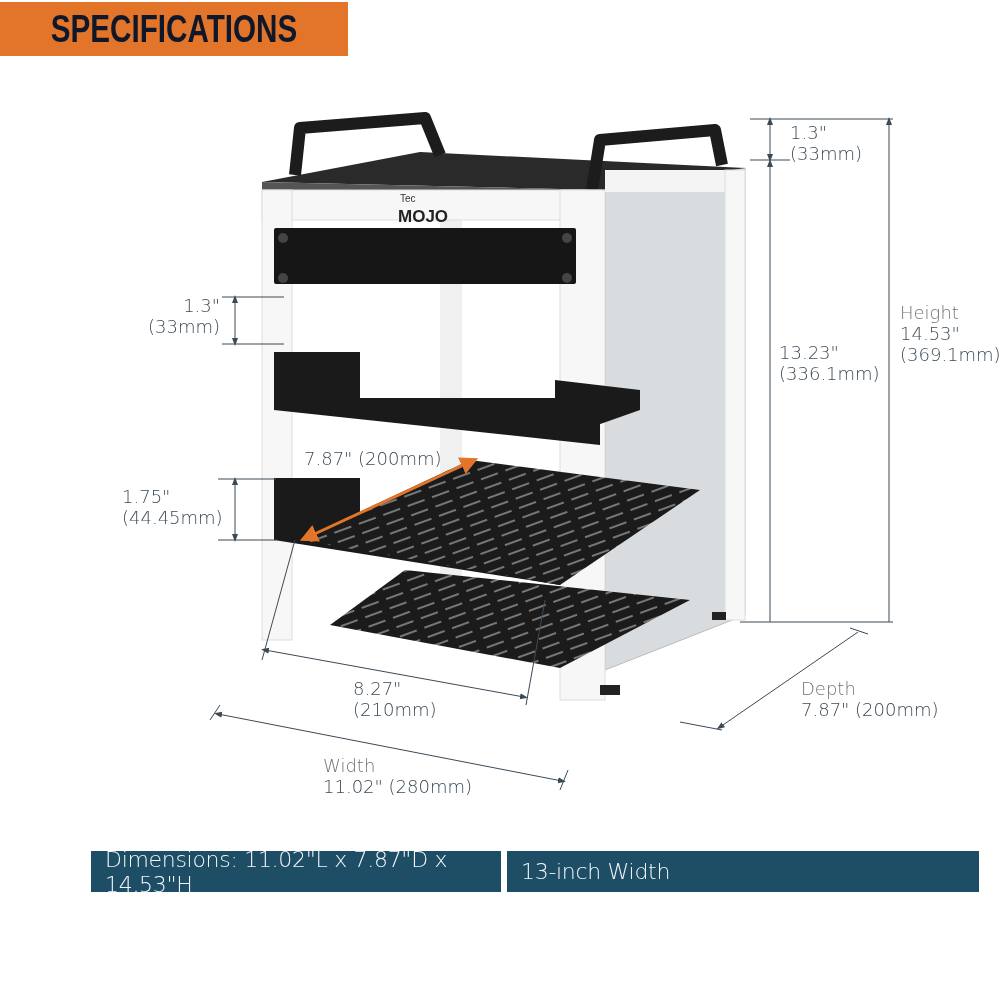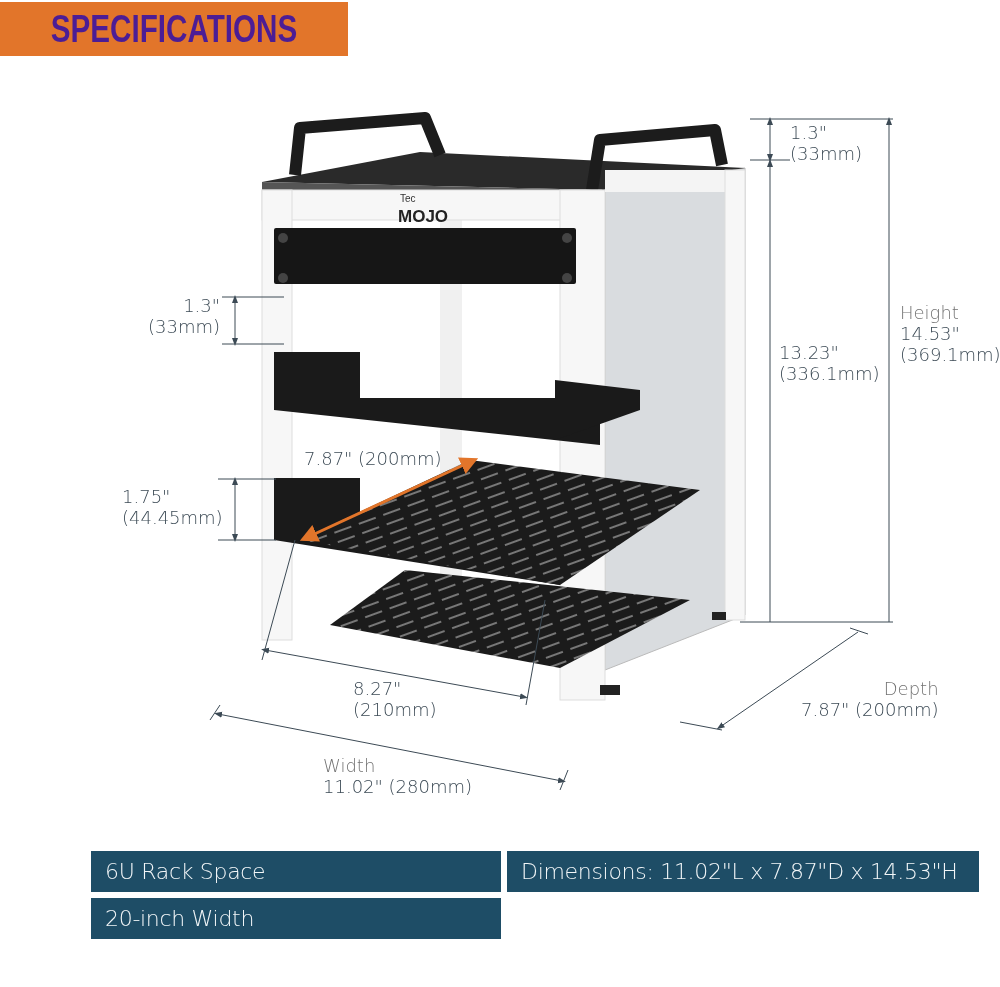--- a/index.html
+++ b/index.html
@@ -1,17 +1,17 @@
 <!DOCTYPE html>
 <html><head>
 <meta charset="utf-8">
 <style>
   html,body{margin:0;padding:0;background:#fff;}
   body{width:1000px;height:987px;position:relative;overflow:hidden;font-family:"Liberation Sans",sans-serif;}
-  .banner{position:absolute;left:0;top:2px;width:348px;height:54px;background:#e2752a;color:#4c1d95;display:flex;align-items:center;justify-content:center;}
+  .banner{position:absolute;left:0;top:2px;width:348px;height:54px;background:#e2752a;color:#0f172a;display:flex;align-items:center;justify-content:center;}
   .banner span{font-family:"Liberation Sans",sans-serif;font-weight:bold;font-size:38px;letter-spacing:0px;transform:scaleX(0.78);display:inline-block;}
   .dim{position:absolute;color:#3c4a55;font-size:18px;line-height:21px;font-family:"DejaVu Sans",sans-serif;font-weight:300;}
   .dim .t{color:#737373;}
   .grid{position:absolute;left:91px;top:851px;width:890px;height:136px;display:grid;grid-template-columns:410px 472px;grid-template-rows:41px 41px 41px;column-gap:6px;row-gap:6px;}
   .cell{background:#1e4d66;color:#f2f6f8;font-size:22px;display:flex;align-items:center;padding-left:14px;font-family:"DejaVu Sans",sans-serif;font-weight:300;letter-spacing:-0.3px;}
   svg.art{position:absolute;left:0;top:0;}
 </style>
 </head>
 <body>
 
@@ -122,22 +122,21 @@
   <div>7.87" (200mm)</div>
 </div>
 <div class="dim" style="left:353px;top:678px;">
   <div>8.27"</div>
   <div>(210mm)</div>
 </div>
 <div class="dim" style="left:323px;top:755px;">
   <div class="t">Width</div>
   <div>11.02" (280mm)</div>
 </div>
-<div class="dim" style="left:801px;top:678px;text-align:right;">
+<div class="dim" style="left:801px;top:678px;">
   <div class="t">Depth</div>
   <div>7.87" (200mm)</div>
 </div>
 
 <div class="grid">
-  <div class="cell">6U Rack Space</div>
   <div class="cell">Dimensions: 11.02"L x 7.87"D x 14.53"H</div>
-  <div class="cell">20-inch Width</div>
+  <div class="cell">13-inch Width</div>
 </div>
 
 </body></html>

